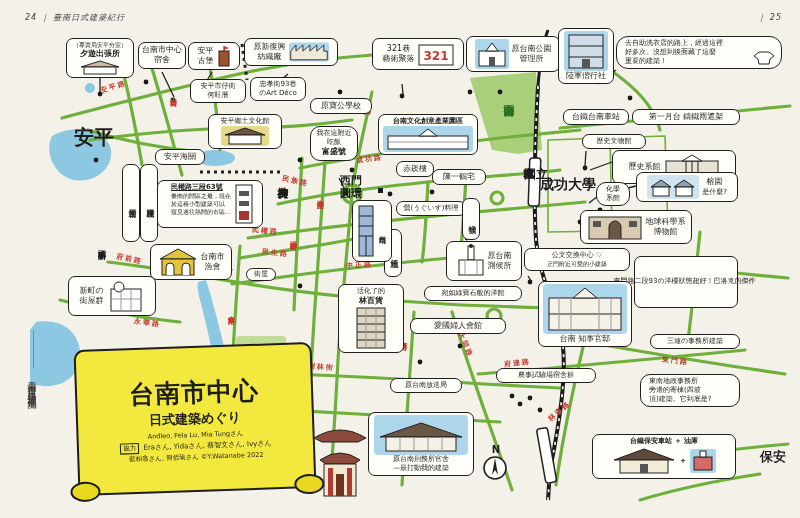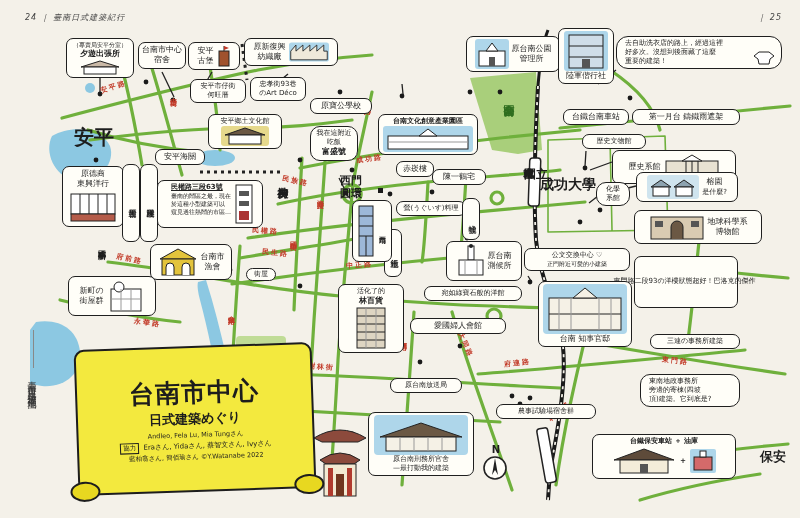--- a/index.html
+++ b/index.html
@@ -243,20 +243,30 @@
     <span style="display:flex;flex-direction:column">
       <span class="ln">原新復興</span>
       <span class="ln">紡織廠</span>
     </span>
     <svg width="40" height="22" viewBox="0 0 46 22">
       <rect x="0" y="0" width="46" height="22" rx="3" fill="#aed6ea"></rect>
       <polygon points="2,10 8,3 8,10 16,3 16,10 24,3 24,10 32,3 32,10 40,3 40,10 44,10 44,20 2,20" fill="#efe9da" stroke="#222"></polygon>
     </svg>
   </div>
 
+  <div class="co row" style="left:372px;top:38px;width:92px">
+    <span style="display:flex;flex-direction:column">
+      <span class="ln">321巷</span>
+      <span class="ln">藝術聚落</span>
+    </span>
+    <svg width="36" height="26" viewBox="0 0 36 26">
+      <rect x="1" y="4" width="34" height="20" fill="#fffef8" stroke="#222"></rect>
+      <text x="18" y="19" text-anchor="middle" font-size="12" font-weight="bold" fill="#c23a28">321</text>
+    </svg>
+  </div>
 
   <div class="co row" style="left:466px;top:36px;width:94px">
     <svg width="34" height="30" viewBox="0 0 34 30">
       <rect x="0" y="0" width="34" height="30" rx="3" fill="#aed6ea"></rect>
       <rect x="4" y="12" width="26" height="15" fill="#fff" stroke="#222"></rect>
       <polygon points="11,12 17,4 23,12" fill="#fff" stroke="#222"></polygon>
         <rect x="14" y="18" width="6" height="9" fill="#555"></rect>
     </svg>
     <span style="display:flex;flex-direction:column">
       <span class="ln">原台南公園</span>
@@ -309,32 +319,20 @@
       <rect x="0" y="0" width="48" height="20" rx="3" fill="#e6d98c"></rect>
       <polygon points="4,9 24,2 44,9" fill="#6b5844" stroke="#222"></polygon>
         <rect x="8" y="9" width="32" height="9" fill="#fff" stroke="#222"></rect>
     </svg>
   </div>
 
   <div class="co" style="left:155px;top:149px;width:50px">
     <span class="ln">安平海關</span>
   </div>
 
-  <div class="co" style="left:62px;top:166px;width:62px">
-    <span class="ln">原德商</span>
-    <span class="ln">東興洋行</span>
-    <svg width="50" height="34" viewBox="0 0 50 34">
-      <rect x="3" y="4" width="44" height="20" fill="#fff" stroke="#222"></rect>
-      <line x1="12" y1="4" x2="12" y2="24" stroke="#222"></line>
-        <line x1="21" y1="4" x2="21" y2="24" stroke="#222"></line>
-      <line x1="30" y1="4" x2="30" y2="24" stroke="#222"></line>
-        <line x1="39" y1="4" x2="39" y2="24" stroke="#222"></line>
-      <rect x="3" y="24" width="44" height="7" fill="#b55c4a" stroke="#222"></rect>
-    </svg>
-  </div>
 
   <div class="co vt" style="left:140px;top:164px;height:78px">
     <span>王雞屎洋樓</span>
   </div>
   <div class="co vt" style="left:122px;top:164px;height:78px">
     <span>王朝琴古厝</span>
   </div>
 
   <div class="co left row" style="left:157px;top:180px;width:106px">
     <span style="display:flex;flex-direction:column">
@@ -439,21 +437,21 @@
         <rect x="6" y="12" width="16" height="9" fill="#fff" stroke="#222"></rect>
       <polygon points="27,12 37,5 47,12" fill="#8da3b0" stroke="#222"></polygon>
         <rect x="29" y="12" width="16" height="9" fill="#fff" stroke="#222"></rect>
     </svg>
     <span style="display:flex;flex-direction:column">
       <span class="ln">榕園</span>
       <span class="ln s7">是什麼?</span>
     </span>
   </div>
 
-  <div class="co row" style="left:634px;top:210px;width:128px">
+  <div class="co row" style="left:580px;top:210px;width:112px">
     <svg width="56" height="28" viewBox="0 0 56 28">
       <rect x="2" y="4" width="52" height="22" fill="#d9cbb2" stroke="#222"></rect>
       <path d="M22,26 L22,14 A6,6 0 0 1 34,14 L34,26" fill="#6b5844" stroke="#222"></path>
       <rect x="6" y="8" width="8" height="6" fill="#555"></rect>
         <rect x="42" y="8" width="8" height="6" fill="#555"></rect>
     </svg>
     <span style="display:flex;flex-direction:column">
       <span class="ln">地球科學系</span>
       <span class="ln">博物館</span>
     </span>
@@ -499,21 +497,21 @@
   <div class="co" style="left:650px;top:334px;width:90px">
     <span class="ln s7">三連の事務所建築</span>
   </div>
 
   <div class="co left" style="left:640px;top:374px;width:100px;border-radius:10px">
     <span class="ln s7">東南地政事務所</span>
     <span class="ln s7">旁邊的寄棟(四坡</span>
     <span class="ln s7">頂)建築。它到底是?</span>
   </div>
 
-  <div class="co" style="left:496px;top:404px;width:100px">
+  <div class="co" style="left:496px;top:368px;width:100px">
     <span class="ln s7">農事試驗場宿舍群</span>
   </div>
 
   <div class="co" style="left:592px;top:434px;width:144px">
     <span class="ln b s7">台鐵保安車站 ＋ 油庫</span>
     <span class="row" style="display:flex;align-items:center">
       <svg width="64" height="30" viewBox="0 0 64 30">
         <polygon points="2,14 32,3 62,14" fill="#5e4b3a" stroke="#222"></polygon>
         <rect x="8" y="14" width="48" height="13" fill="#f3ecd9" stroke="#222"></rect>
         <rect x="28" y="18" width="8" height="9" fill="#555"></rect>

